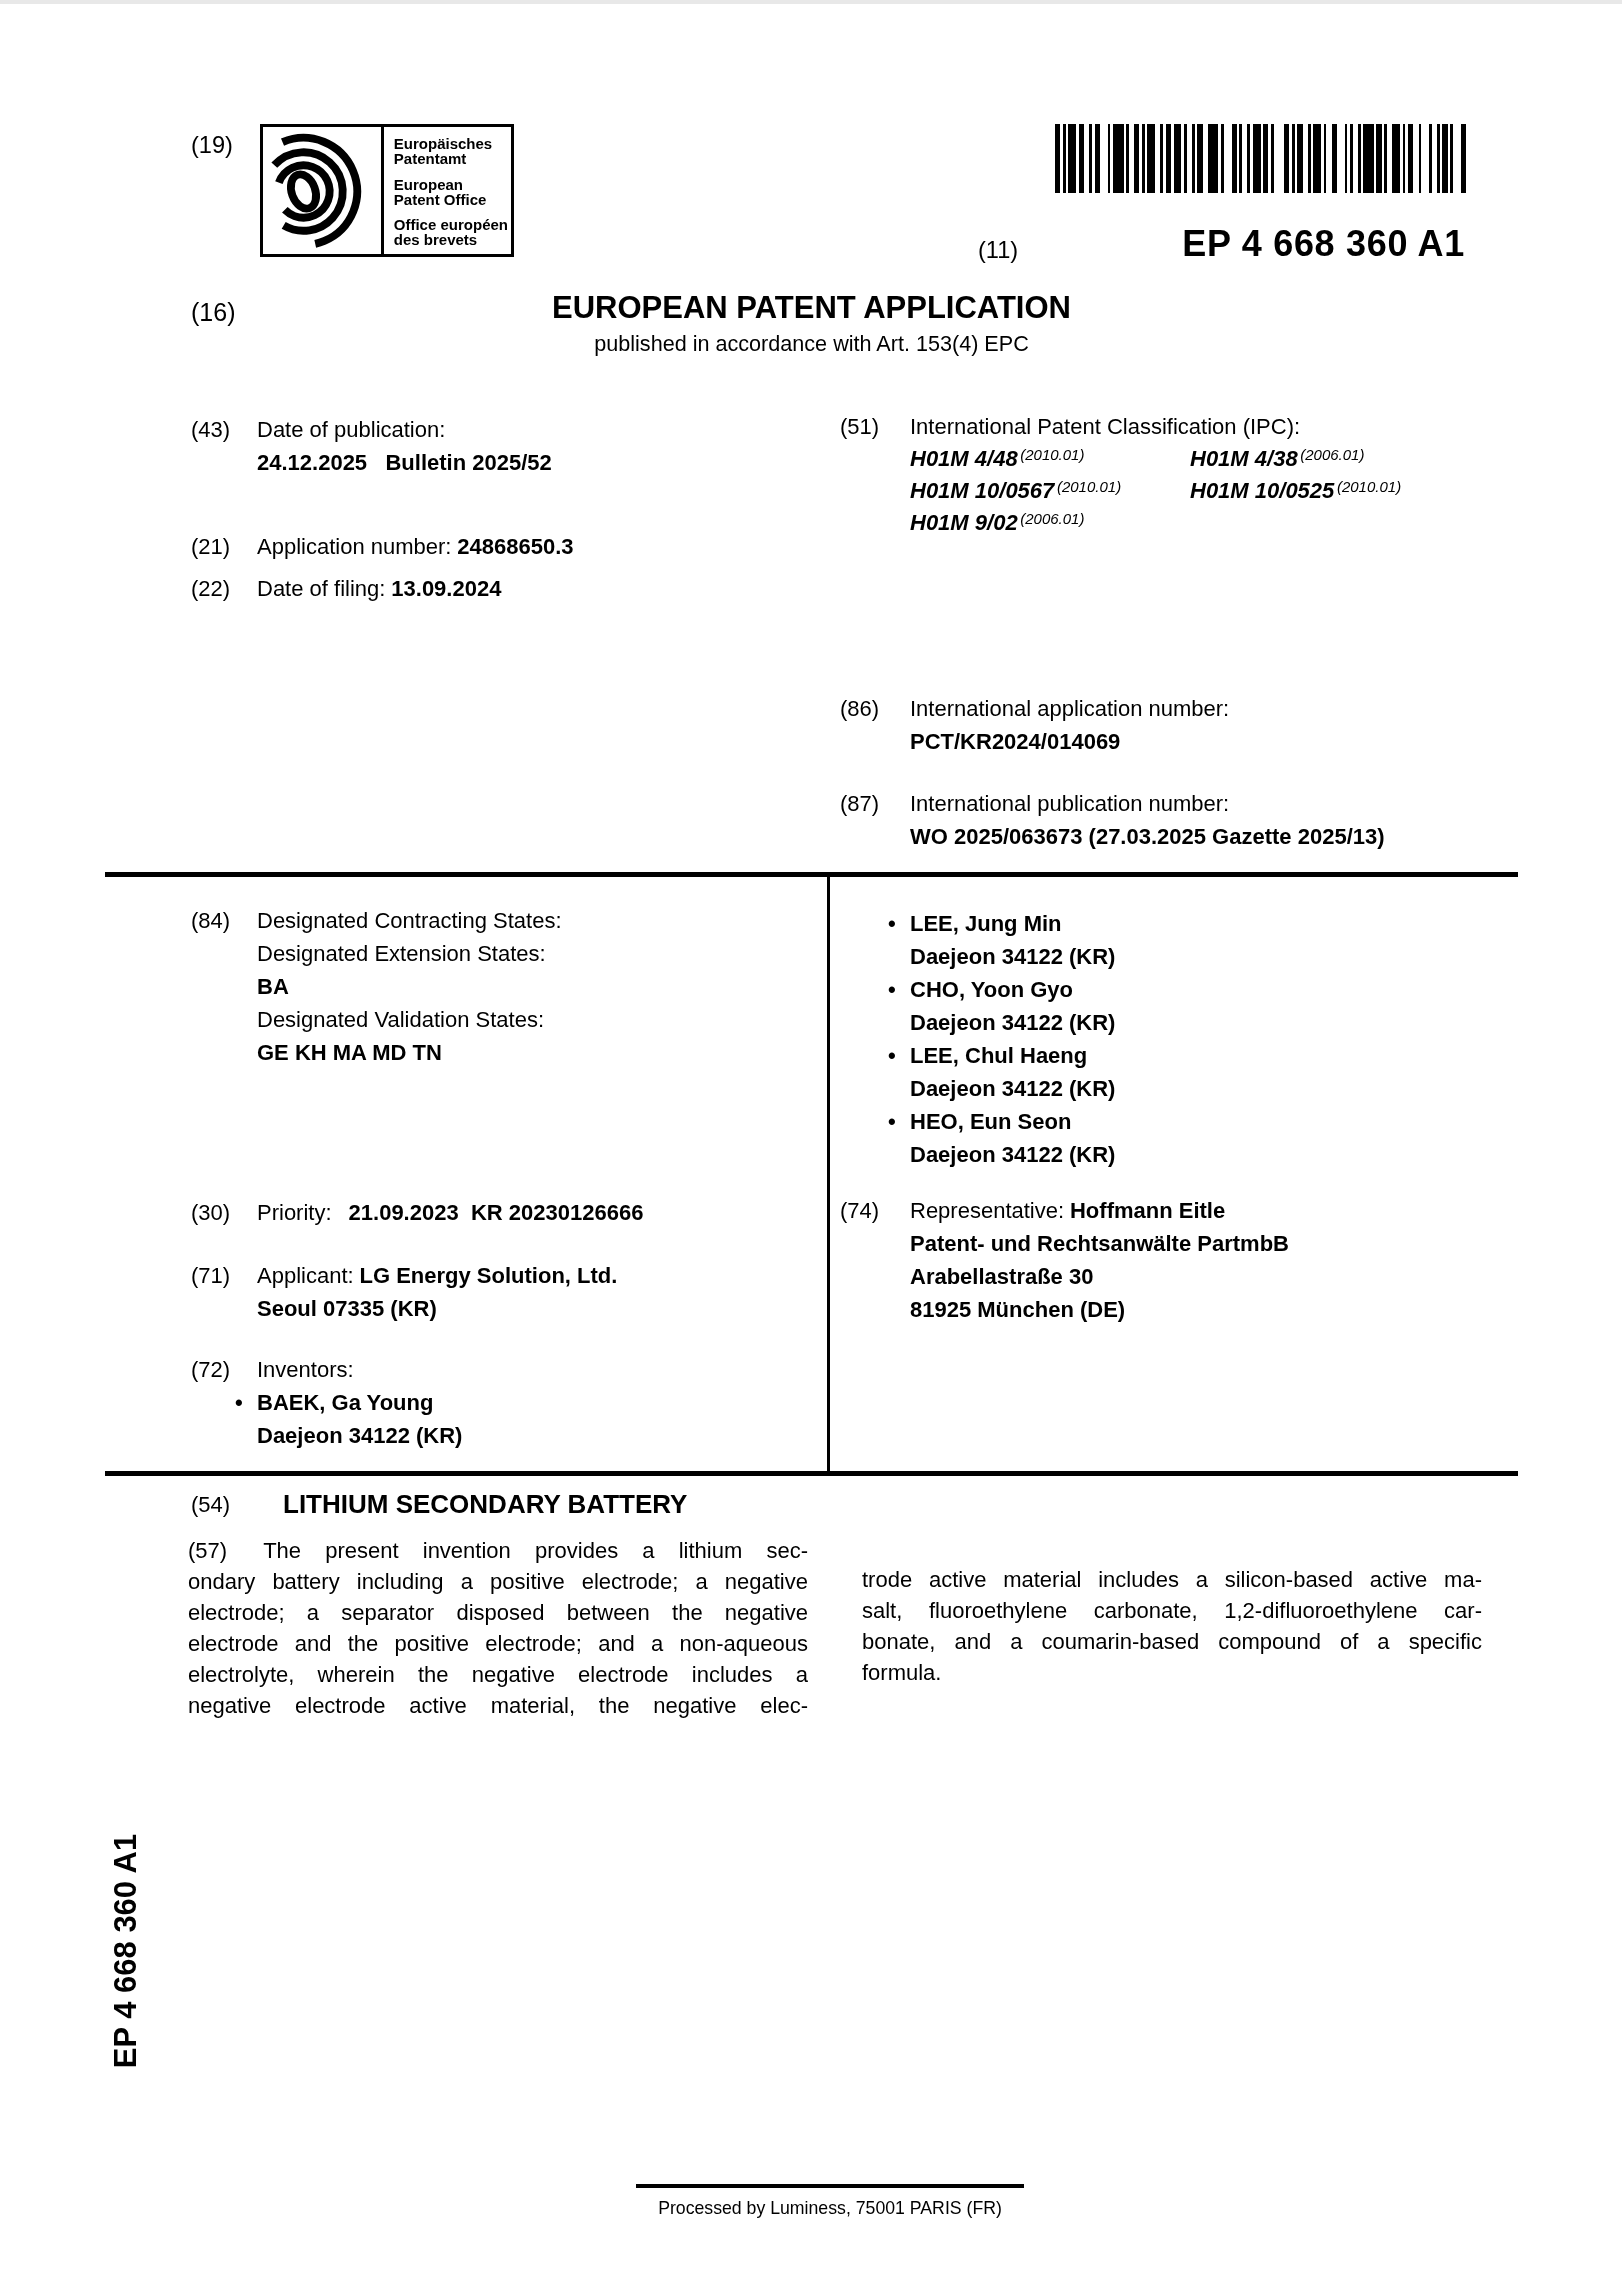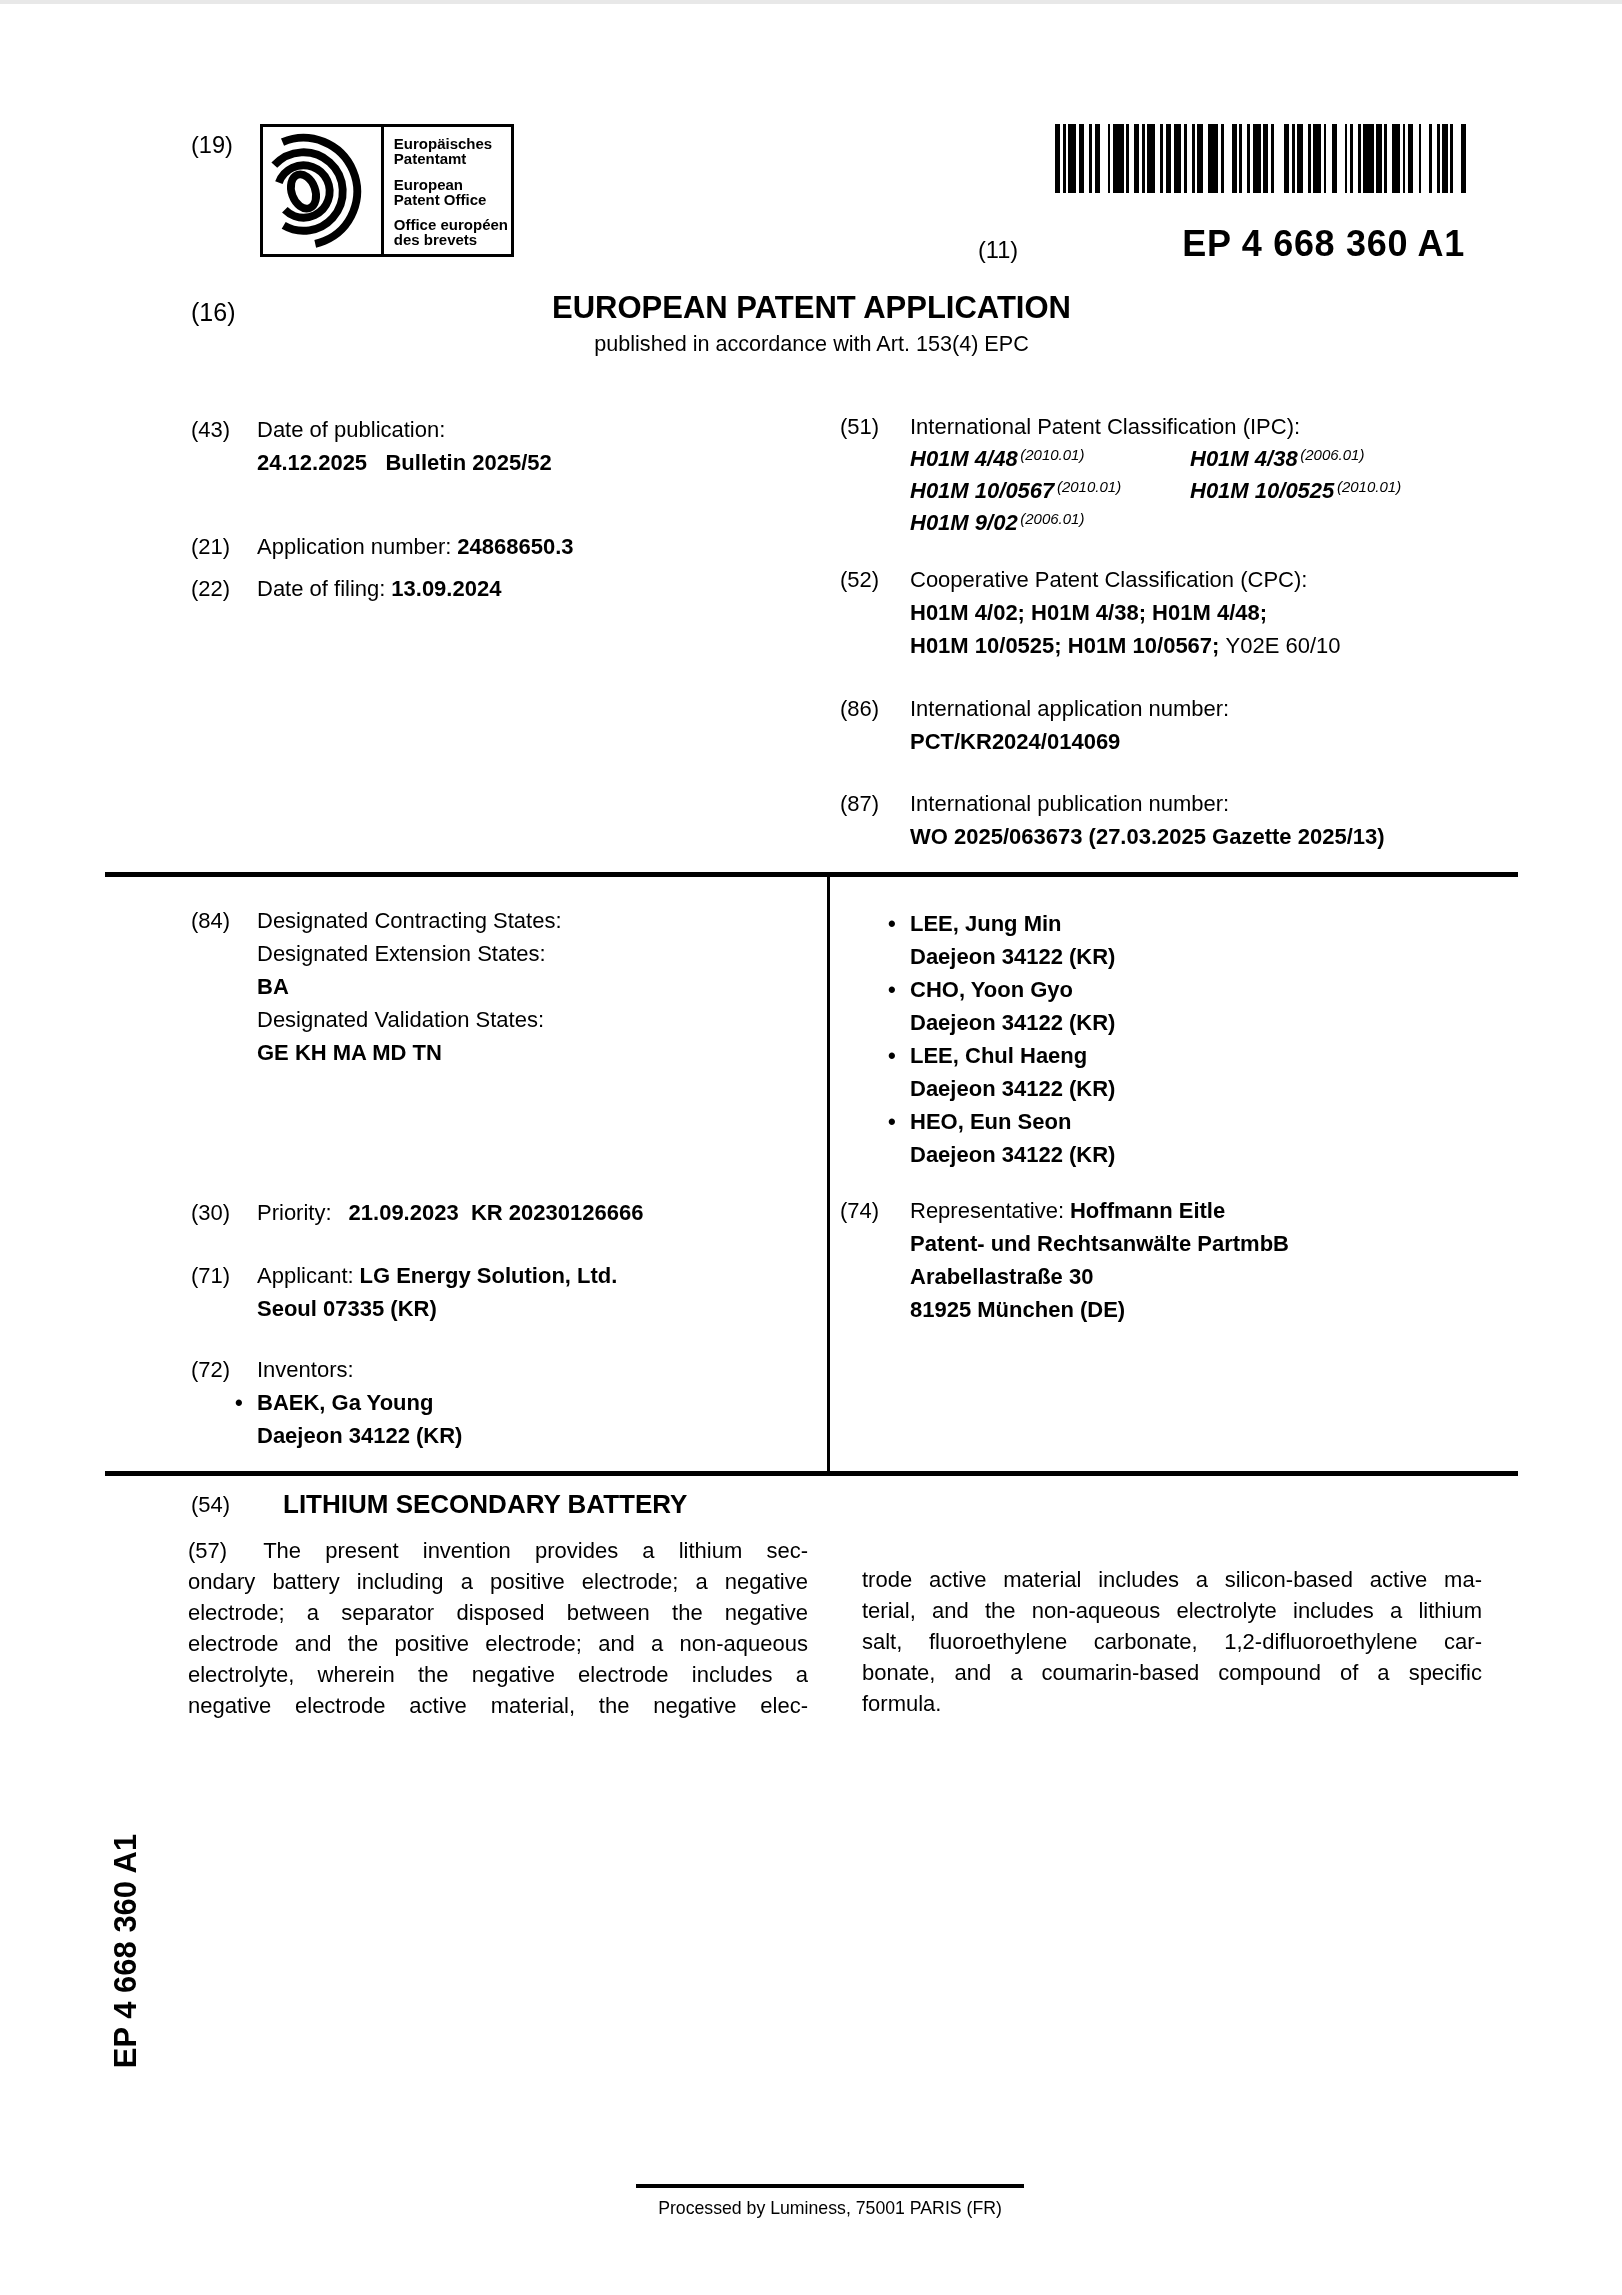--- a/index.html
+++ b/index.html
@@ -205,28 +205,20 @@
       <div class="ipc-wrap">
           <span class="ipc-entry"><span class="ipc-code">H01M 4/48</span><sup class="ipc-ver">(2010.01)</sup></span>
           <span class="ipc-entry"><span class="ipc-code">H01M 4/38</span><sup class="ipc-ver">(2006.01)</sup></span>
           <span class="ipc-entry"><span class="ipc-code">H01M 10/0567</span><sup class="ipc-ver">(2010.01)</sup></span>
           <span class="ipc-entry"><span class="ipc-code">H01M 10/0525</span><sup class="ipc-ver">(2010.01)</sup></span>
           <span class="ipc-entry"><span class="ipc-code">H01M 9/02</span><sup class="ipc-ver">(2006.01)</sup></span>
         </div>
     </div>
   </div>
 
-  <div class="abs f34" id="s52">
-    <span class="num">(52)</span>
-    <div class="bd2">
-      <div class="line nw">Cooperative Patent Classification (CPC):</div>
-      <div class="line nw b">H01M 4/02; H01M 4/38; H01M 4/48;</div>
-      <div class="line nw"><span class="b pre">H01M 10/0525; H01M 10/0567; </span><span>Y02E 60/10</span></div>
-    </div>
-  </div>
 
   <div class="abs f34" id="s86">
     <span class="num">(86)</span>
     <div class="bd2">
       <div class="line nw">International application number:</div>
       <div class="line nw b">PCT/KR2024/014069</div>
     </div>
   </div>
 
   <div class="abs f34" id="s87">
@@ -323,21 +315,20 @@
     <div>
         <div class="abs-line">ondary battery including a positive electrode; a negative</div>
         <div class="abs-line">electrode; a separator disposed between the negative</div>
         <div class="abs-line">electrode and the positive electrode; and a non-aqueous</div>
         <div class="abs-line">electrolyte, wherein the negative electrode includes a</div>
         <div class="abs-line">negative electrode active material, the negative elec-</div>
       </div>
   </div>
   <div class="abs" id="abs-right">
       <div class="abs-line">trode active material includes a silicon-based active ma-</div>
-      <div class="abs-line">terial, and the non-aqueous electrolyte includes a lithium</div>
       <div class="abs-line">salt, fluoroethylene carbonate, 1,2-difluoroethylene car-</div>
       <div class="abs-line">bonate, and a coumarin-based compound of a specific</div>
       <div class="abs-line">formula.</div>
     </div>
 
   <div class="abs" id="sidebar-text">EP 4 668 360 A1</div>
   <div class="abs" id="footer-rule"></div>
   <div class="abs" id="footer-text">Processed by Luminess, 75001 PARIS (FR)</div>
 
 </div>

